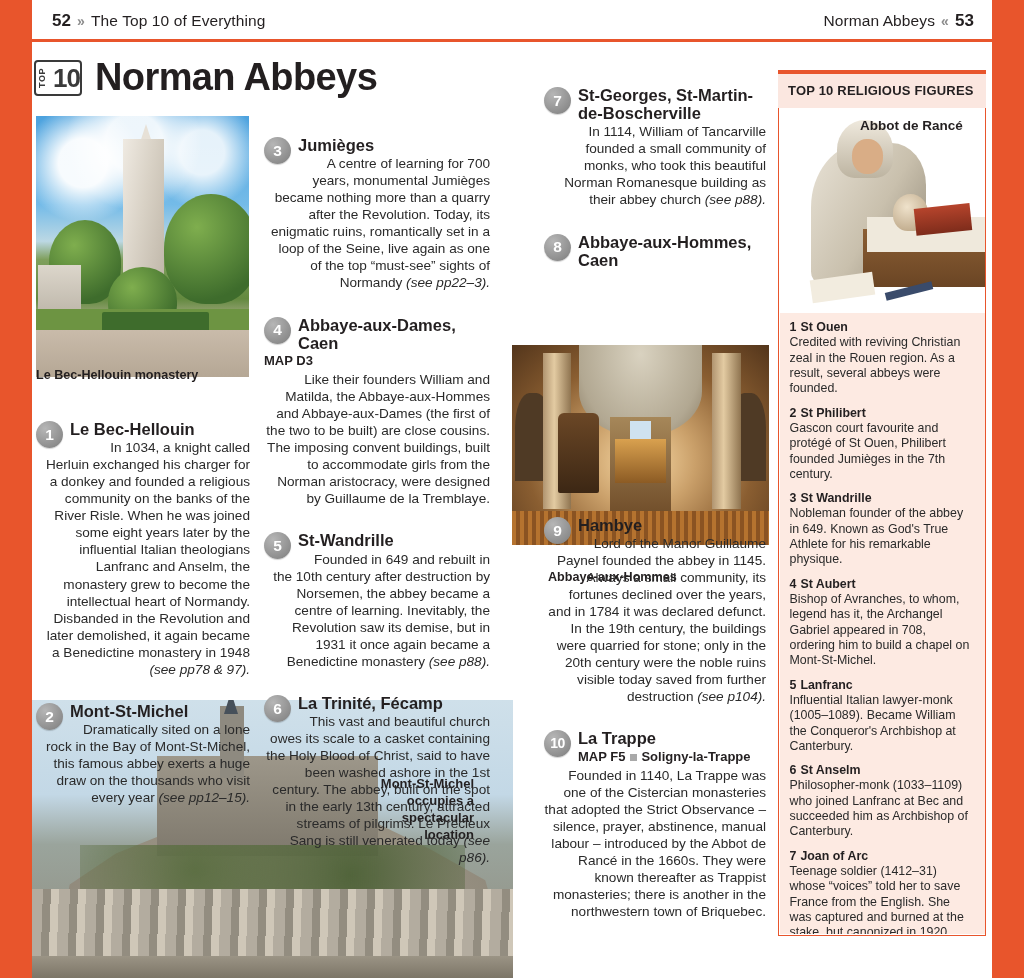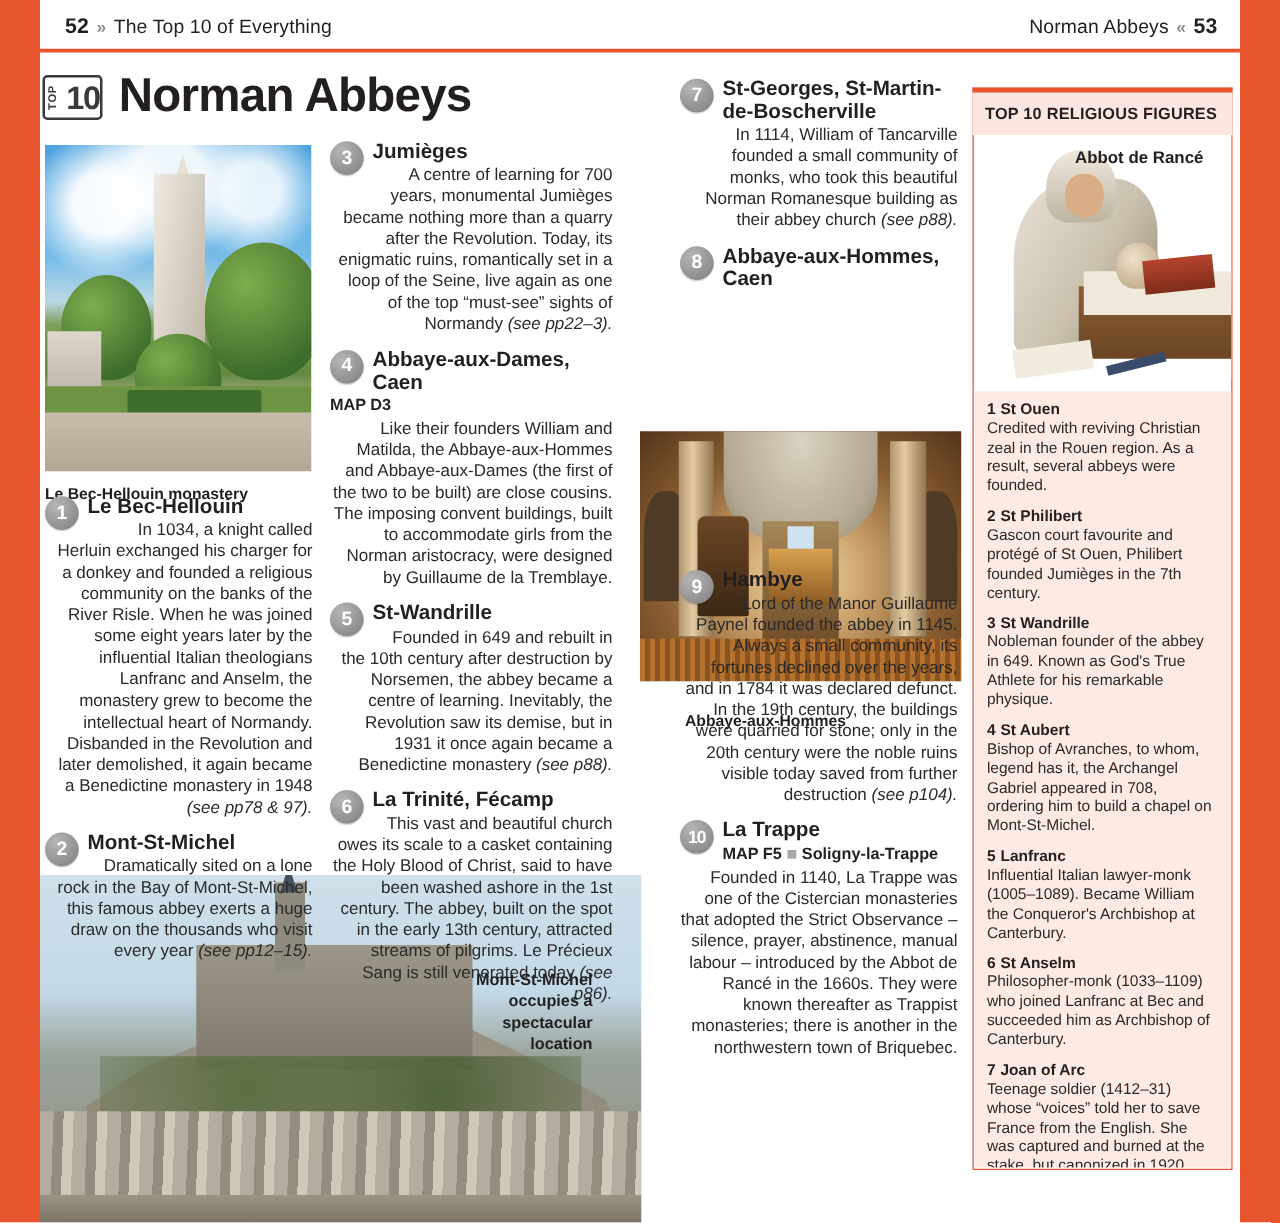--- a/index.html
+++ b/index.html
@@ -241,35 +241,35 @@
     text-align: left; font-size: 13.5px; font-weight: bold; line-height: 1.25;
     color: #231f20;
   }
 
   
   .col { position: absolute; font-size: 13.6px; line-height: 1.255; color: #2a2a2a; }
   #col1 { left: 36px; top: 396px; width: 214px; }
   #col2 { left: 264px; top: 112px; width: 226px; }
   #col3 { left: 544px; top: 62px; width: 222px; }
 
-  .cap-bec { left: 36px; top: 388px; }
+  .cap-bec { left: 36px; top: 368px; }
 
   .entry { position: relative; margin-bottom: 11px; }
   .entry .num {
     position: absolute; left: 0; top: 1px;
     width: 27px; height: 27px; border-radius: 50%;
     background: radial-gradient(circle at 34% 28%, #b6b6b6, #8d8d8d 72%, #767676);
     color: #ffffff; font-weight: bold; font-size: 15.5px;
     display: flex; align-items: center; justify-content: center;
     box-shadow: 0 1px 1px rgba(0,0,0,.18);
   }
   .entry .num.wide { font-size: 14px; letter-spacing: -0.6px; }
   .entry .head {
     font-size: 16.5px; font-weight: bold; color: #231f20;
-    line-height: 1.1; padding-left: 34px; margin-bottom: 1px;
+    line-height: 1.1; padding-left: 34px; margin-bottom: 1px; margin-top: 24px;
   }
   .entry .maptag {
     font-size: 13px; font-weight: bold; color: #231f20; margin-bottom: 2px;
   }
   .entry .maptag .sq {
     display:inline-block; width: 7px; height: 7px; background: #a9a9a9;
     margin: 0 4px 0 5px;
   }
   .entry .body { text-align: right; }
   .entry .lead-indent { display:inline-block; width: 34px; }

